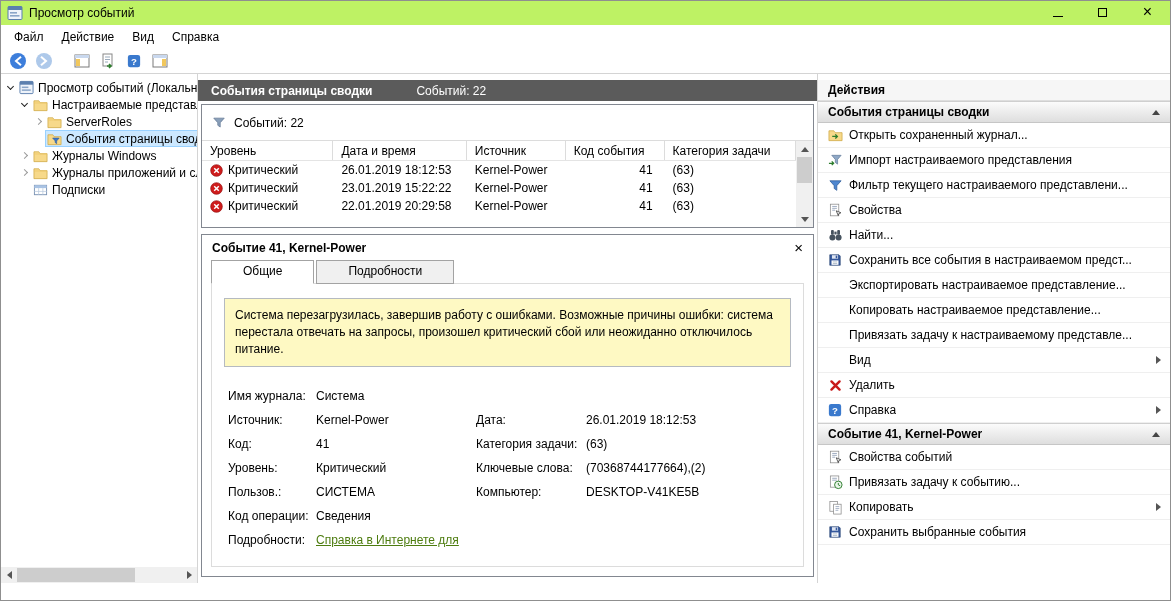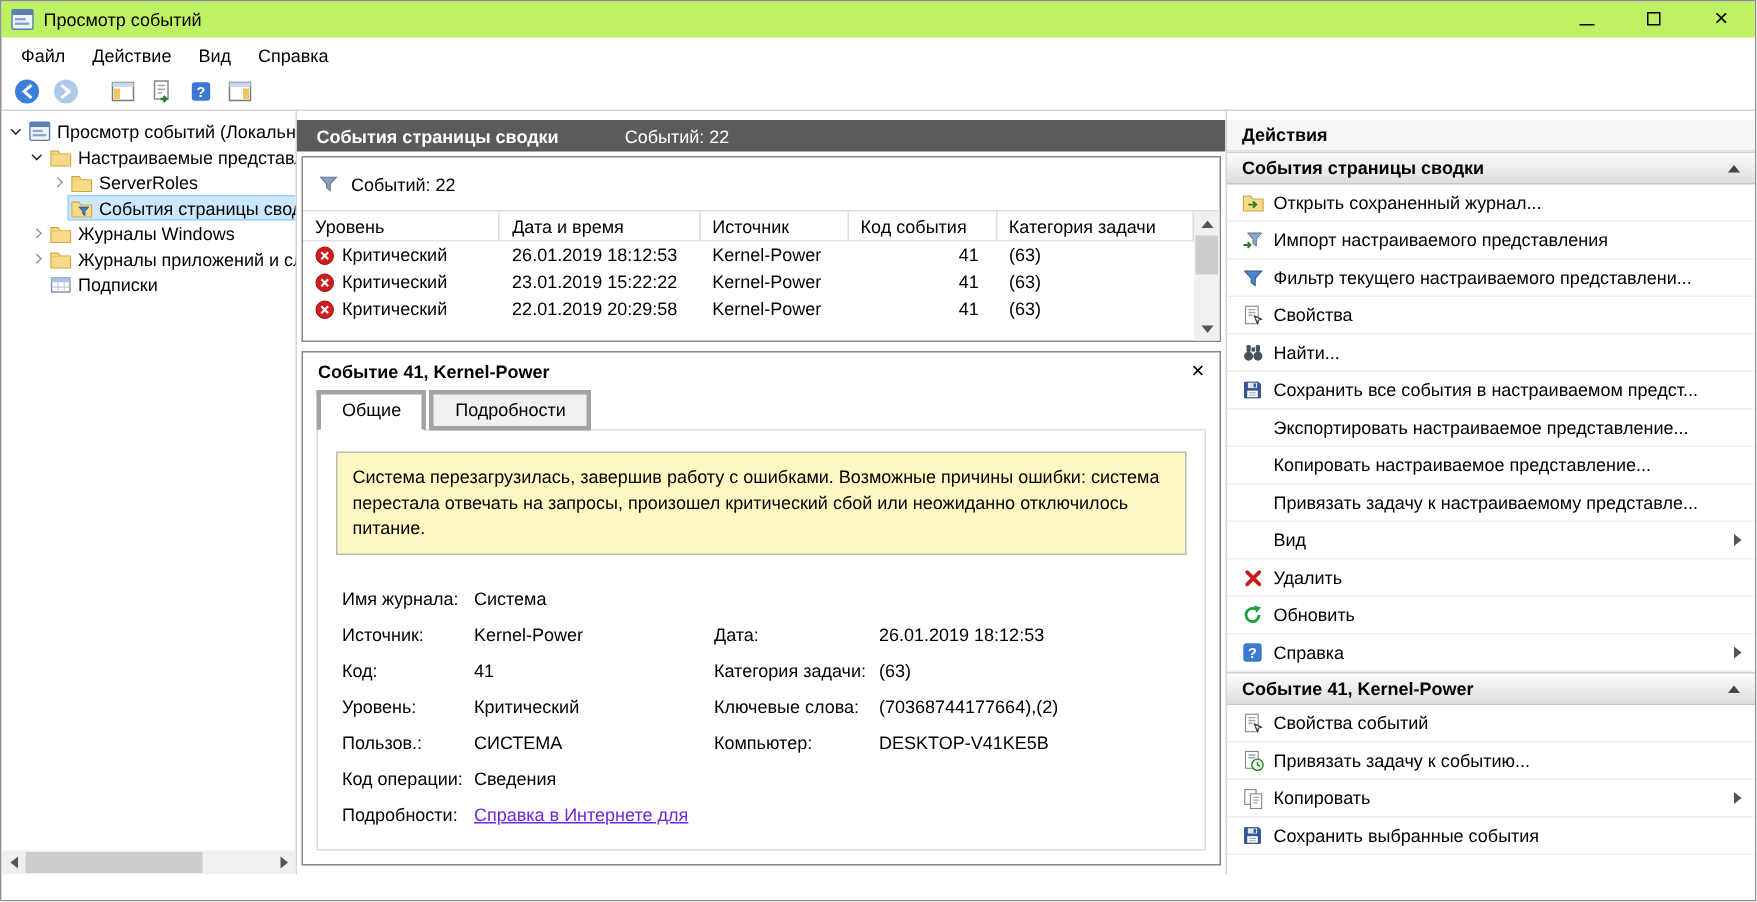--- a/index.html
+++ b/index.html
@@ -59,31 +59,31 @@
 .td.num{justify-content:flex-end;padding-right:12px}
 .vscrollbar{position:absolute;right:0;top:0;bottom:0;width:17px;background:#f0f0f0;display:flex;flex-direction:column;align-items:center}
 .sb-trackv{flex:1;width:100%;position:relative}
 .sb-thumb-v{position:absolute;top:0;left:1px;width:15px;height:26px;background:#cdcdcd}
 
 .detail{margin:6px 3px 6px;border:1px solid #828790;flex:1;display:flex;flex-direction:column;min-height:0;background:#fff}
 .detail-header{height:25px;flex:0 0 auto;display:flex;align-items:center;padding:0 10px}
 .detail-title{font-weight:bold}
 .detail-close{margin-left:auto;font-size:15px;line-height:12px;cursor:default}
 .tabs{display:flex;padding-left:9px;flex:0 0 auto;position:relative;z-index:2;margin-bottom:-1px}
-.tab{padding:3px 14px 4px;border:3px solid #a3a3a3;background:#f0f0f0;margin-right:2px}
+.tab{padding:3px 31px 4px;border:1px solid #a3a3a3;background:#f0f0f0;margin-right:2px}
 .tab.active{background:#fff;border-bottom:1px solid #fff;padding-bottom:5px}
 .tab-body{flex:1;border:1px solid #dcdcdc;margin:0 9px 9px;background:#fff;padding:12px 8px;overflow:hidden;min-height:0}
 .desc-box{background:#fef9c3;border:1px solid #b5bac1;padding:8px 10px;line-height:17px;margin:2px 4px 0}
 .fields{margin:17px 4px 0}
 .field-row{display:flex;height:24px;align-items:center;padding-left:4px}
 .flabel{width:88px;flex:0 0 88px}
 .fvalue{width:160px;flex:0 0 160px;overflow:hidden;white-space:nowrap}
 .flabel.l2{width:110px;flex:0 0 110px}
 .fvalue.last{flex:1}
-.link{color:#6d28d9;text-decoration:underline}
+.link{color:#4d7c0f;text-decoration:underline}
 
 .actions-panel{width:353px;flex:0 0 auto;border-left:1px solid #d4d4d4;display:flex;flex-direction:column;overflow:hidden;background:#fff;padding-top:6px}
 .actions-title{height:21px;flex:0 0 auto;line-height:20px;padding-left:10px;font-weight:bold;background:#f6f6f6;border-bottom:1px solid #dedede}
 .actions-body{flex:1;overflow:hidden}
 .section-header{height:22px;display:flex;align-items:center;padding:0 10px;font-weight:bold;background:linear-gradient(#fbfbfb,#dedede);border-top:1px solid #cfcfcf;border-bottom:1px solid #c6c6c6}
 .collapse-arrow{margin-left:auto;width:0;height:0;border-left:4px solid transparent;border-right:4px solid transparent;border-bottom:5px solid #454545}
 .action-item{height:25px;display:flex;align-items:center;padding:0 9px 0 9px;border-bottom:1px solid #efefef;gap:6px}
 .act-ico{width:16px;flex:0 0 16px;display:inline-flex;justify-content:center}
 .act-label{white-space:nowrap;overflow:hidden}
 .submenu-arrow{margin-left:auto;width:0;height:0;border-top:4px solid transparent;border-bottom:4px solid transparent;border-left:5px solid #555}
@@ -514,29 +514,20 @@
               <span class="icon act-ico">
                 <svg width="13" height="13" viewBox="0 0 16 16">
                   <path d="M3 3 L13 13 M13 3 L3 13" stroke="#c81a1a" stroke-width="3" stroke-linecap="round"></path>
                 </svg>
               </span>
               <span class="act-label">Удалить</span>
             </div>
             <div class="action-item">
               <span class="icon act-ico">
                 <svg width="14" height="14" viewBox="0 0 16 16">
-                  <path d="M13 8 A5 5 0 1 1 10.6 3.7" fill="none" stroke="#1e9e3e" stroke-width="2.2"></path>
-                  <path d="M9.2 0.8 L14.6 2.2 L10.8 6.2 Z" fill="#1e9e3e"></path>
-                </svg>
-              </span>
-              <span class="act-label">Обновить</span>
-            </div>
-            <div class="action-item">
-              <span class="icon act-ico">
-                <svg width="14" height="14" viewBox="0 0 16 16">
                   <rect x="1" y="1" width="14" height="14" rx="2.5" fill="#3a79cd"></rect>
                   <text x="8" y="12" text-anchor="middle" font-size="11" font-weight="bold" fill="#fff">?</text>
                 </svg>
               </span>
               <span class="act-label">Справка</span>
               <span class="submenu-arrow"></span>
             </div>
           </div>
           <div class="action-section">
             <div class="section-header">

